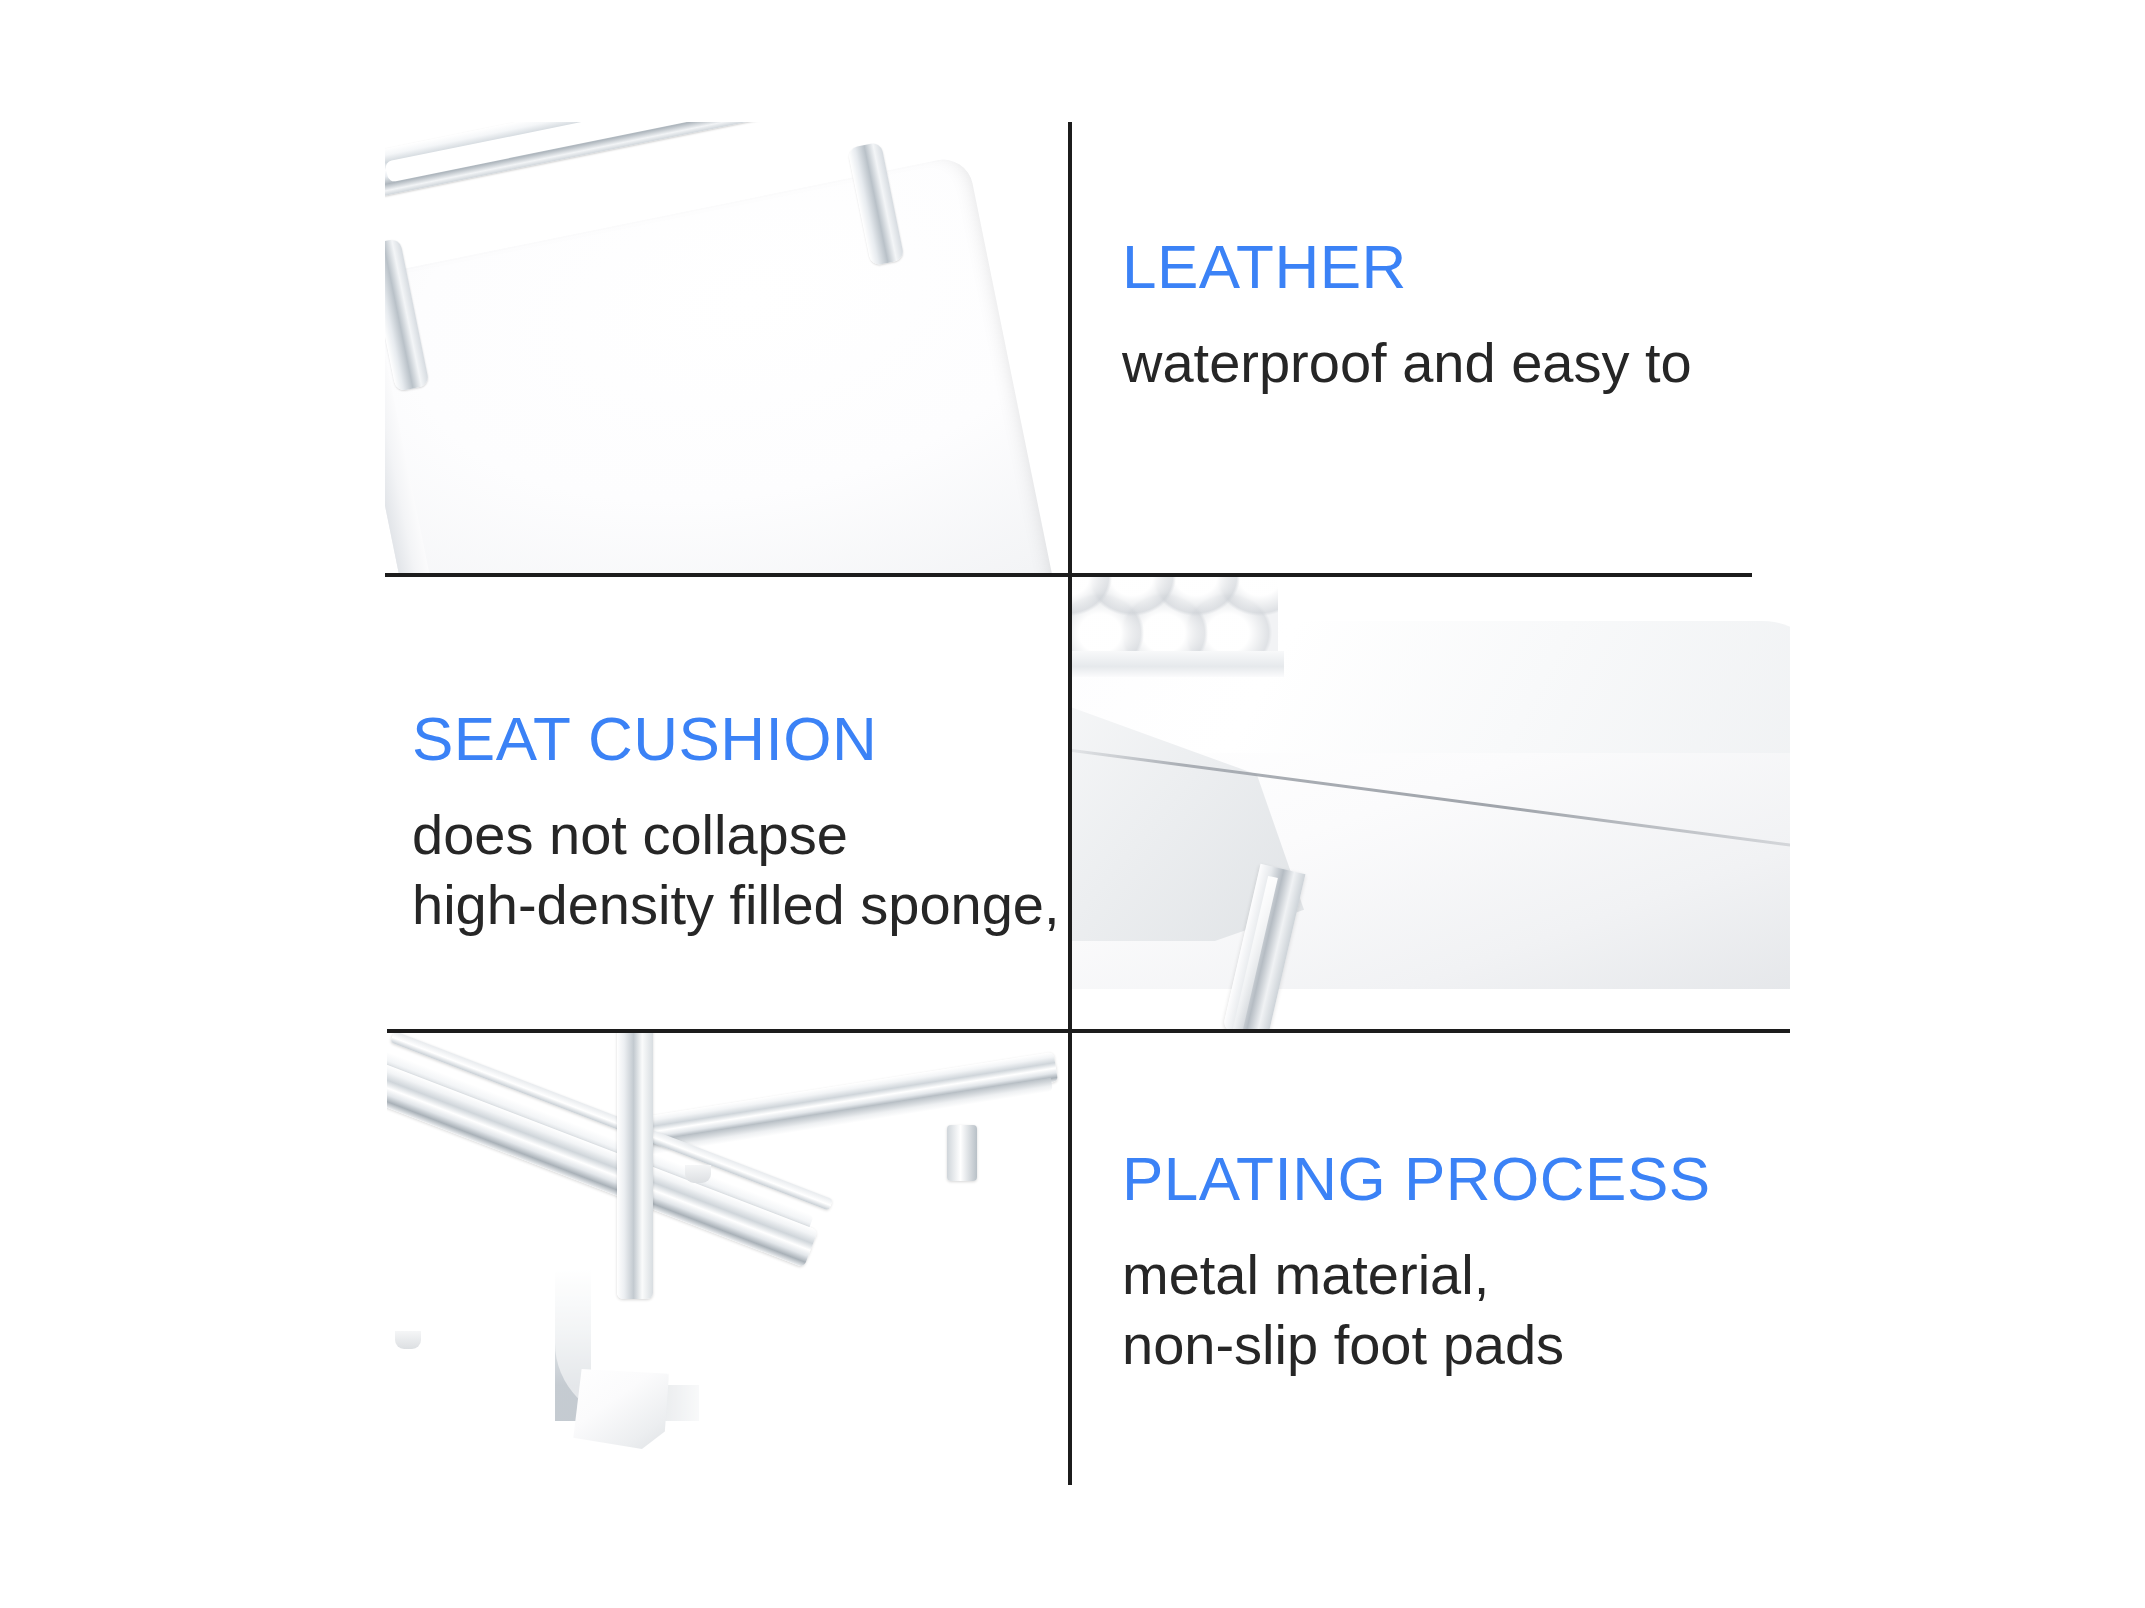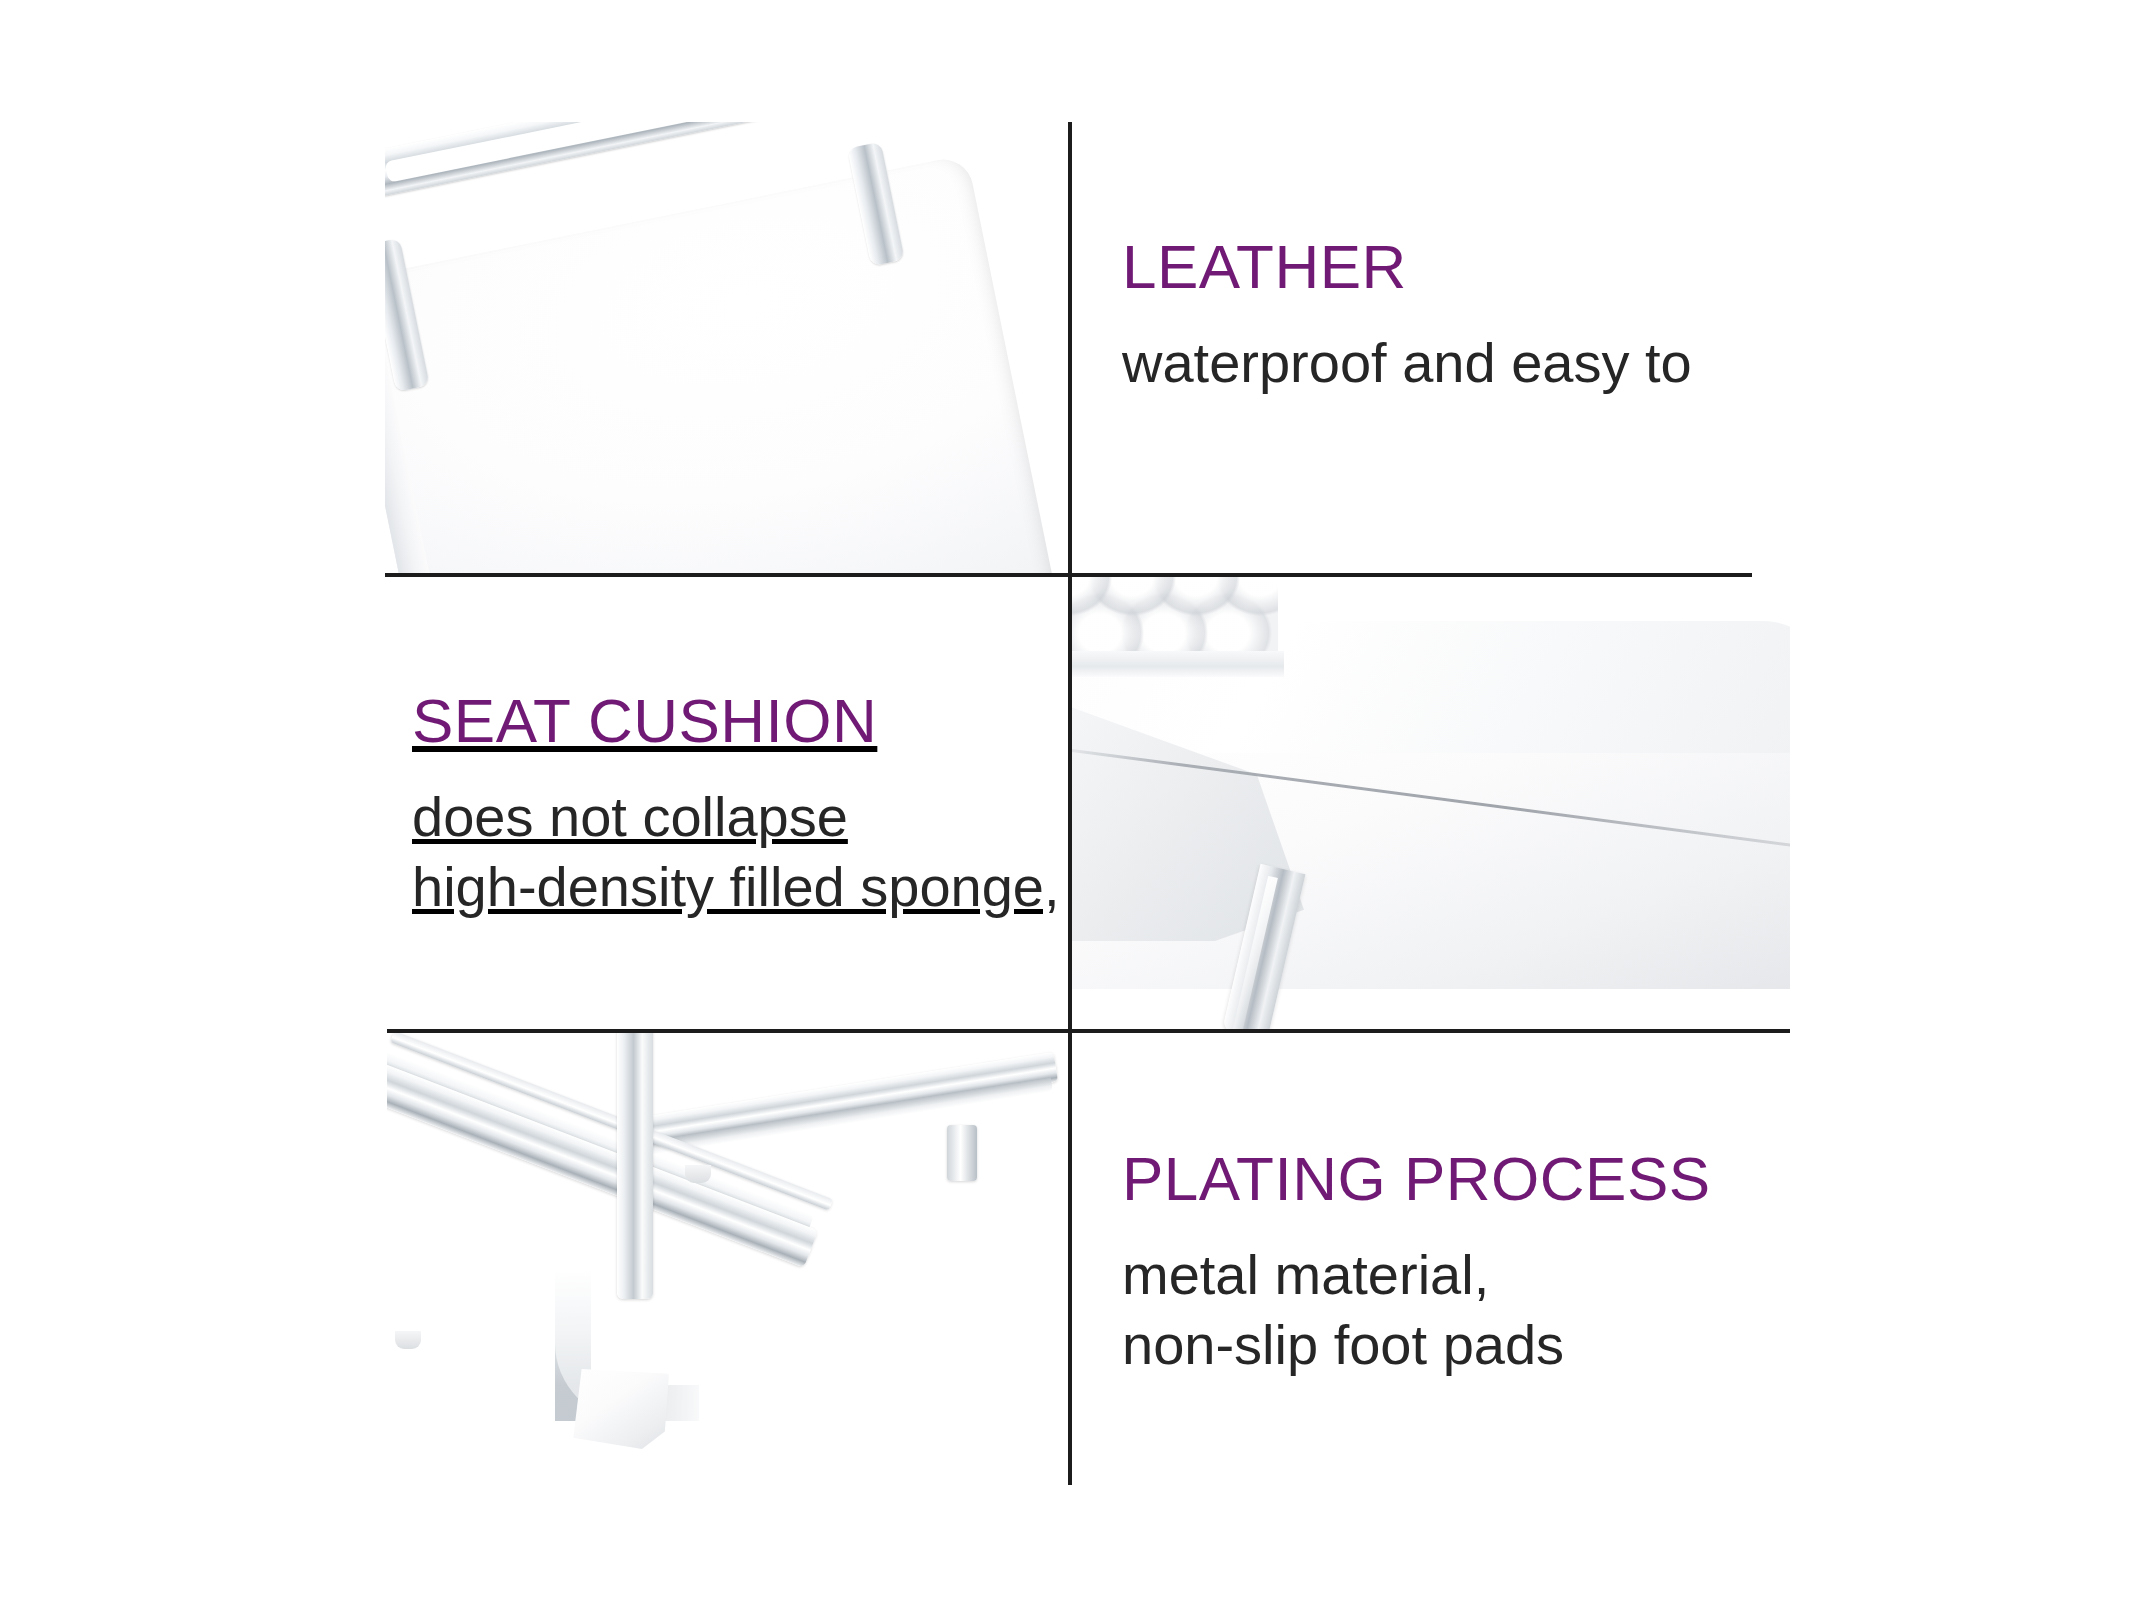--- a/index.html
+++ b/index.html
@@ -30,36 +30,36 @@
   #divider-horizontal-1  { left: 385px;  top: 573px;  width: 1367px; }
   #divider-horizontal-2  { left: 387px;  top: 1029px; width: 1403px; }
 
   
   .feature-text { position: absolute; }
   .feature-heading {
     margin: 0;
     font-size: 62px;
     font-weight: 400;
     letter-spacing: 0.5px;
-    color: #701a75;
+    color: #3b82f6;
     line-height: 1.0;
     white-space: nowrap;
   }
   .feature-body {
     margin: 0;
     margin-top: 30px;
     font-size: 56px;
     font-weight: 400;
     color: #262626;
     line-height: 1.25;
   }
   .feature-body .line { display: block; }
 
   #text-leather         { left: 1122px; top: 236px;  width: 600px; }
-  #text-seat-cushion    { left: 412px;  top: 690px;  width: 660px; text-decoration: underline; }
+  #text-seat-cushion    { left: 412px;  top: 708px;  width: 660px; }
   #text-plating-process { left: 1122px; top: 1148px; width: 680px; }
 
   
   .photo {
     position: absolute;
     overflow: hidden;
     background: #ffffff;
   }
 
   

